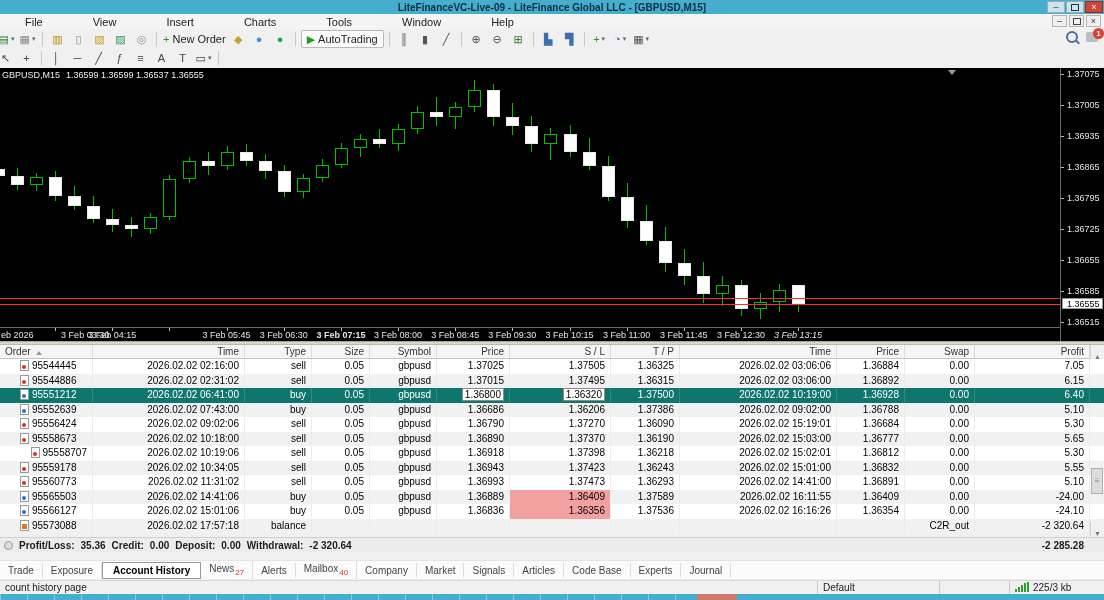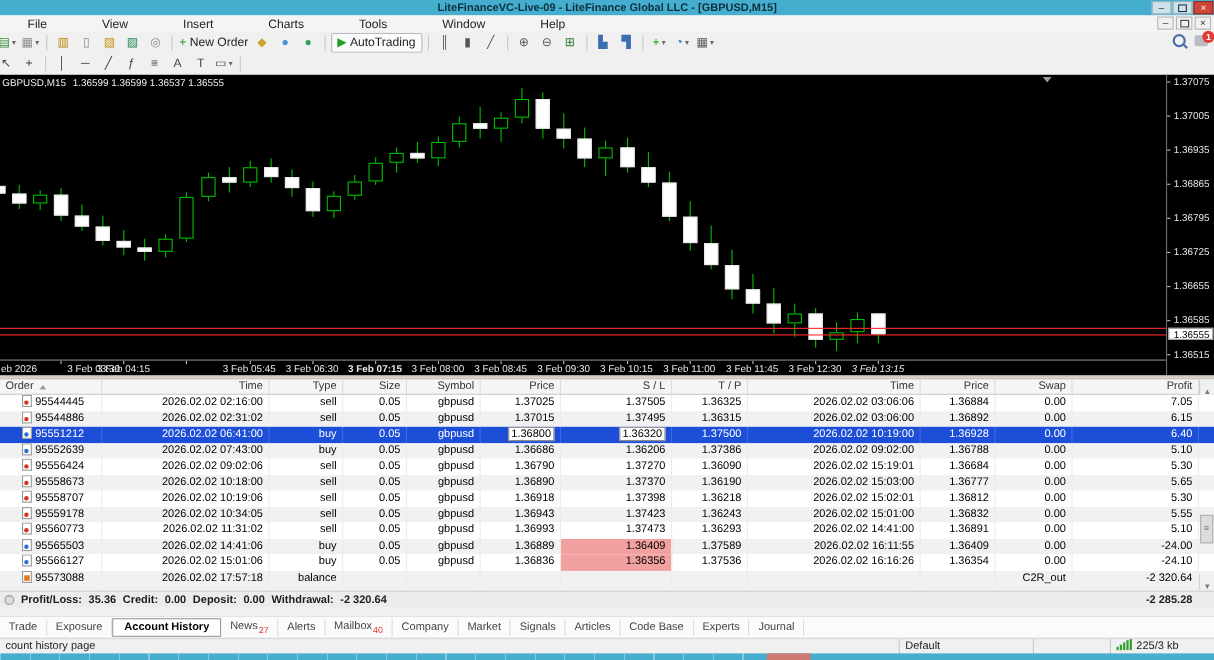--- a/index.html
+++ b/index.html
@@ -53,21 +53,21 @@
   .shiftmark{position:absolute;top:2px;width:0;height:0;border-left:4px solid transparent;border-right:4px solid transparent;border-top:5px solid #9a9a9a;}
   .splitter{position:absolute;top:341px;left:0;width:1104px;height:4px;background:#d9d5cd;border-top:1px solid #a8a49c;border-bottom:1px solid #bdb9b1;box-sizing:border-box;}
   
   .thead{position:absolute;top:345px;left:0;width:1104px;height:14px;background:#f5f5f5;border-bottom:1px solid #c4c4c4;display:flex;font-size:10px;color:#333;box-sizing:border-box;}
   .hcell{box-sizing:border-box;border-right:1px solid #dcdcdc;text-align:right;padding:0 5px;line-height:13px;position:relative;white-space:nowrap;overflow:hidden;}
   .hcell.left{text-align:left;}
   .sortasc{display:inline-block;width:0;height:0;border-left:3px solid transparent;border-right:3px solid transparent;border-bottom:4px solid #999;margin-left:5px;}
   .rows{position:absolute;top:359px;left:0;width:1104px;height:174px;background:#fff;}
   .trow{display:flex;height:14.5px;font-size:10px;color:#000;background:#fff;}
   .trow.alt{background:#f1f1f1;}
-  .trow.sel{background:#1d4ed8;color:#fff;}
+  .trow.sel{background:#0f766e;color:#fff;}
   .cell{box-sizing:border-box;border-right:1px solid #ececec;text-align:right;padding:0 5px;line-height:14px;white-space:nowrap;overflow:hidden;}
   .trow.sel .cell{border-right-color:rgba(255,255,255,.15);}
   .cell.left{text-align:left;padding-left:20px;}
   .cell.redcell{background:#f2a0a0;color:#000;}
   .cell.editbox span{background:#fff;color:#000;border:1px solid #8a8a8a;padding:0 2px;line-height:11px;display:inline-block;}
   .oicon{width:9px;height:11px;background:#fff;border:1px solid #9a9a9a;display:inline-block;position:relative;margin-right:3px;vertical-align:-2px;box-sizing:border-box;}
   .oicon .dot{position:absolute;left:1px;bottom:1px;width:4px;height:4px;border-radius:50%;}
   .oicon.sell .dot{background:#d93025;}
   .oicon.buy .dot{background:#2a6fd6;}
   .oicon.balance .dot{background:#e07820;border-radius:0;width:5px;height:5px;}
@@ -499,21 +499,21 @@
         <div class="cell" style="width: 67px;"><span>gbpusd</span></div>
         <div class="cell" style="width: 73px;"><span>1.36890</span></div>
         <div class="cell" style="width: 101px;"><span>1.37370</span></div>
         <div class="cell" style="width: 69px;"><span>1.36190</span></div>
         <div class="cell" style="width: 157px;"><span>2026.02.02 15:03:00</span></div>
         <div class="cell" style="width: 68px;"><span>1.36777</span></div>
         <div class="cell" style="width: 70px;"><span>0.00</span></div>
         <div class="cell" style="width: 115px;"><span>5.65</span></div>
       </div>
       <div class="trow">
-        <div class="cell left" style="width: 93px;"><span class="oicon sell"><b class="dot"></b></span><span>95558707</span></div>
+        <div class="cell left" style="width: 93px; text-align: right;"><span class="oicon sell"><b class="dot"></b></span><span>95558707</span></div>
         <div class="cell" style="width: 152px;"><span>2026.02.02 10:19:06</span></div>
         <div class="cell" style="width: 67px;"><span>sell</span></div>
         <div class="cell" style="width: 58px;"><span>0.05</span></div>
         <div class="cell" style="width: 67px;"><span>gbpusd</span></div>
         <div class="cell" style="width: 73px;"><span>1.36918</span></div>
         <div class="cell" style="width: 101px;"><span>1.37398</span></div>
         <div class="cell" style="width: 69px;"><span>1.36218</span></div>
         <div class="cell" style="width: 157px;"><span>2026.02.02 15:02:01</span></div>
         <div class="cell" style="width: 68px;"><span>1.36812</span></div>
         <div class="cell" style="width: 70px;"><span>0.00</span></div>

